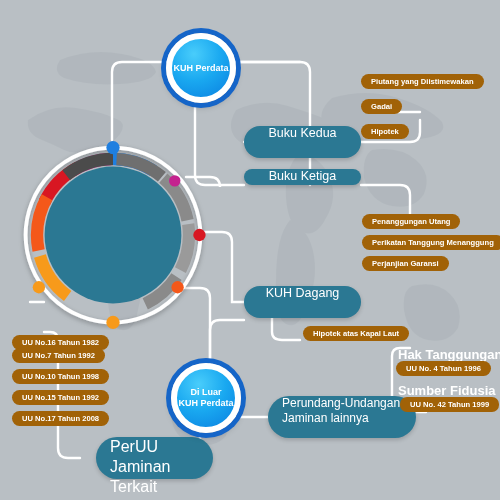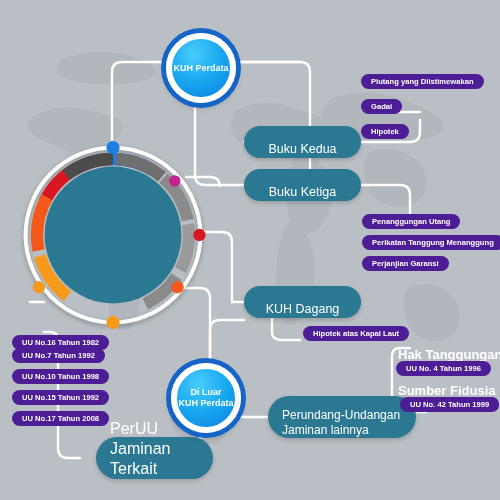--- a/index.html
+++ b/index.html
@@ -41,34 +41,34 @@
     border:6px solid #fff;
     box-shadow:0 0 0 5px #1565c8, 0 3px 7px rgba(0,0,0,.35);
     z-index:6;
   }
   #node-kuh-perdata{left:166px;top:33px;width:58px;height:58px;}
   #node-diluar{left:171px;top:363px;width:58px;height:58px;}
 
   
   .teal{
     position:absolute;background:#2b7893;color:#fff;
-    border-radius:22px;display:flex;align-items:flex-end;justify-content:center;
+    border-radius:22px;display:flex;align-items:flex-start;justify-content:center;
     text-align:center;font-size:12.5px;line-height:1.25;z-index:5;
     box-shadow:0 2px 4px rgba(0,0,0,.18);
   }
   #b-buku-kedua{left:244px;top:126px;width:117px;height:32px;}
-  #b-buku-ketiga{left:244px;top:169px;width:117px;height:32px;}
+  #b-buku-ketiga{left:244px;top:169px;width:117px;height:16px;}
   #b-kuh-dagang{left:244px;top:286px;width:117px;height:32px;}
   #b-perundang{left:268px;top:396px;width:148px;height:42px;font-size:12px;}
   #b-peruu{left:96px;top:437px;width:117px;height:42px;font-size:16px;}
   .teal.left-al{justify-content:flex-start;text-align:left;padding-left:14px;box-sizing:border-box;}
 
   
   .orange{
-    position:absolute;background:#4c1d95;color:#fff;
+    position:absolute;background:#a16207;color:#fff;
     border-radius:9px;display:flex;align-items:center;
     font-size:7.6px;font-weight:bold;white-space:nowrap;
     padding:0 10px;height:15px;box-sizing:border-box;z-index:5;
   }
   
   .wlabel{position:absolute;color:#fff;font-size:13px;font-weight:bold;white-space:nowrap;z-index:5;}
 </style>
 </head>
 <body>
 

